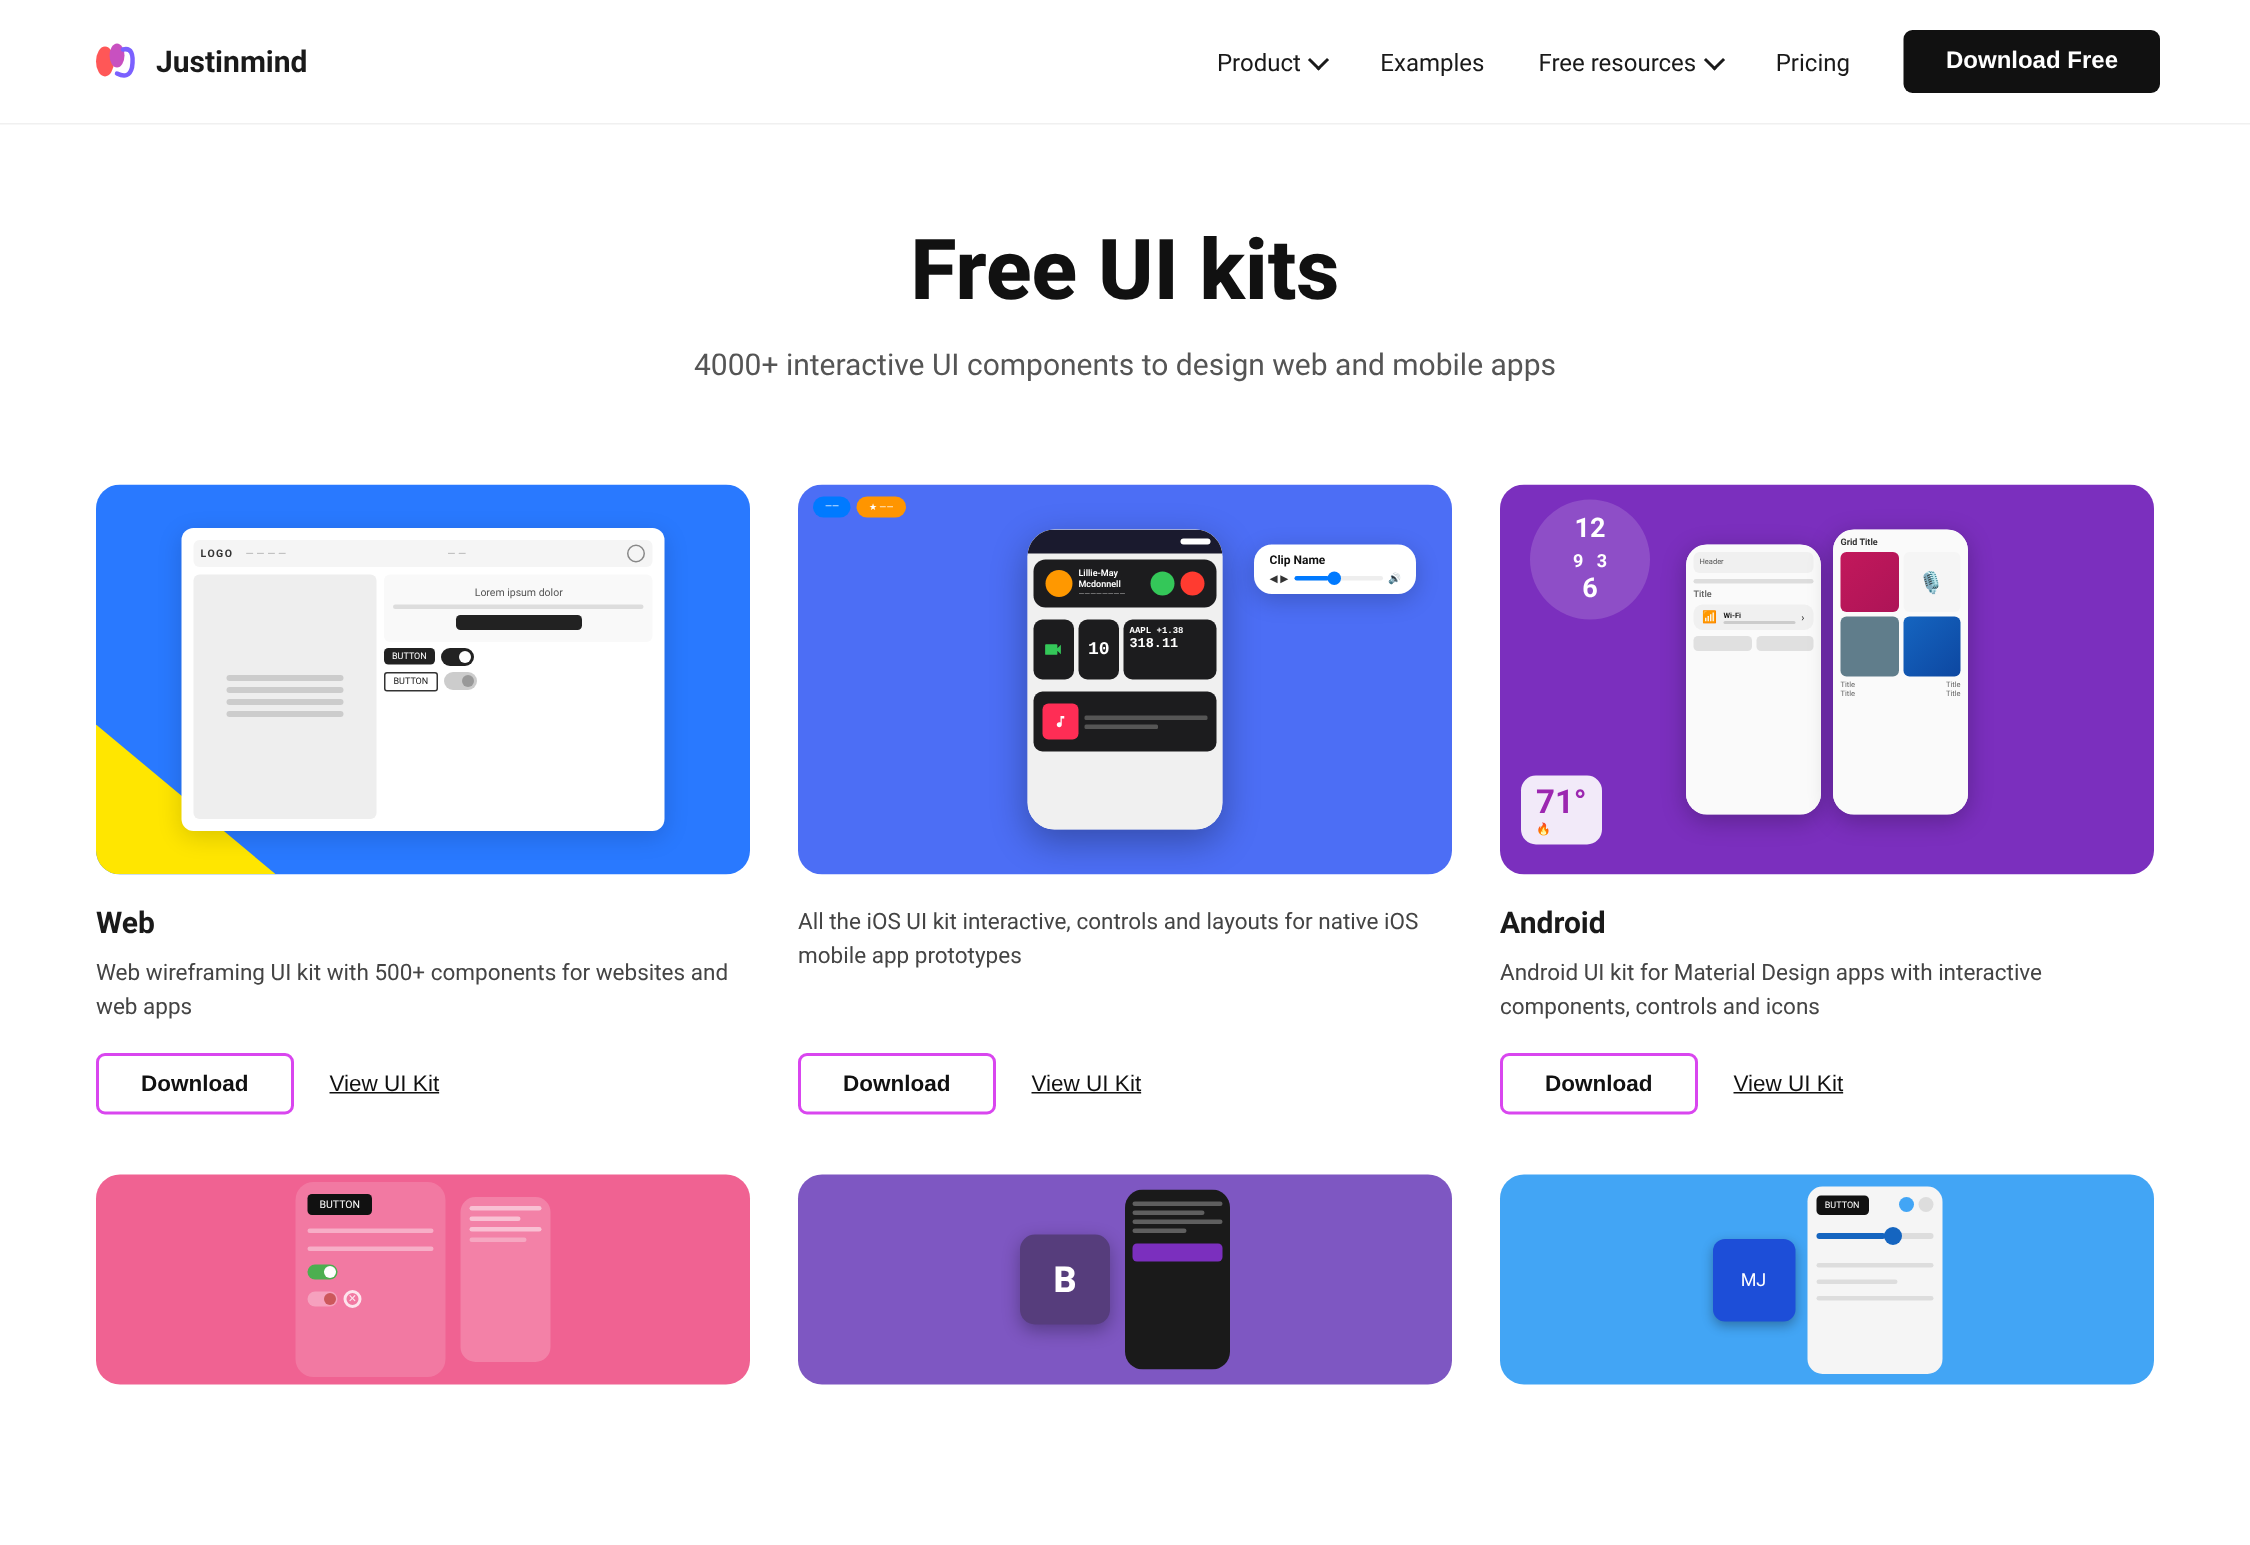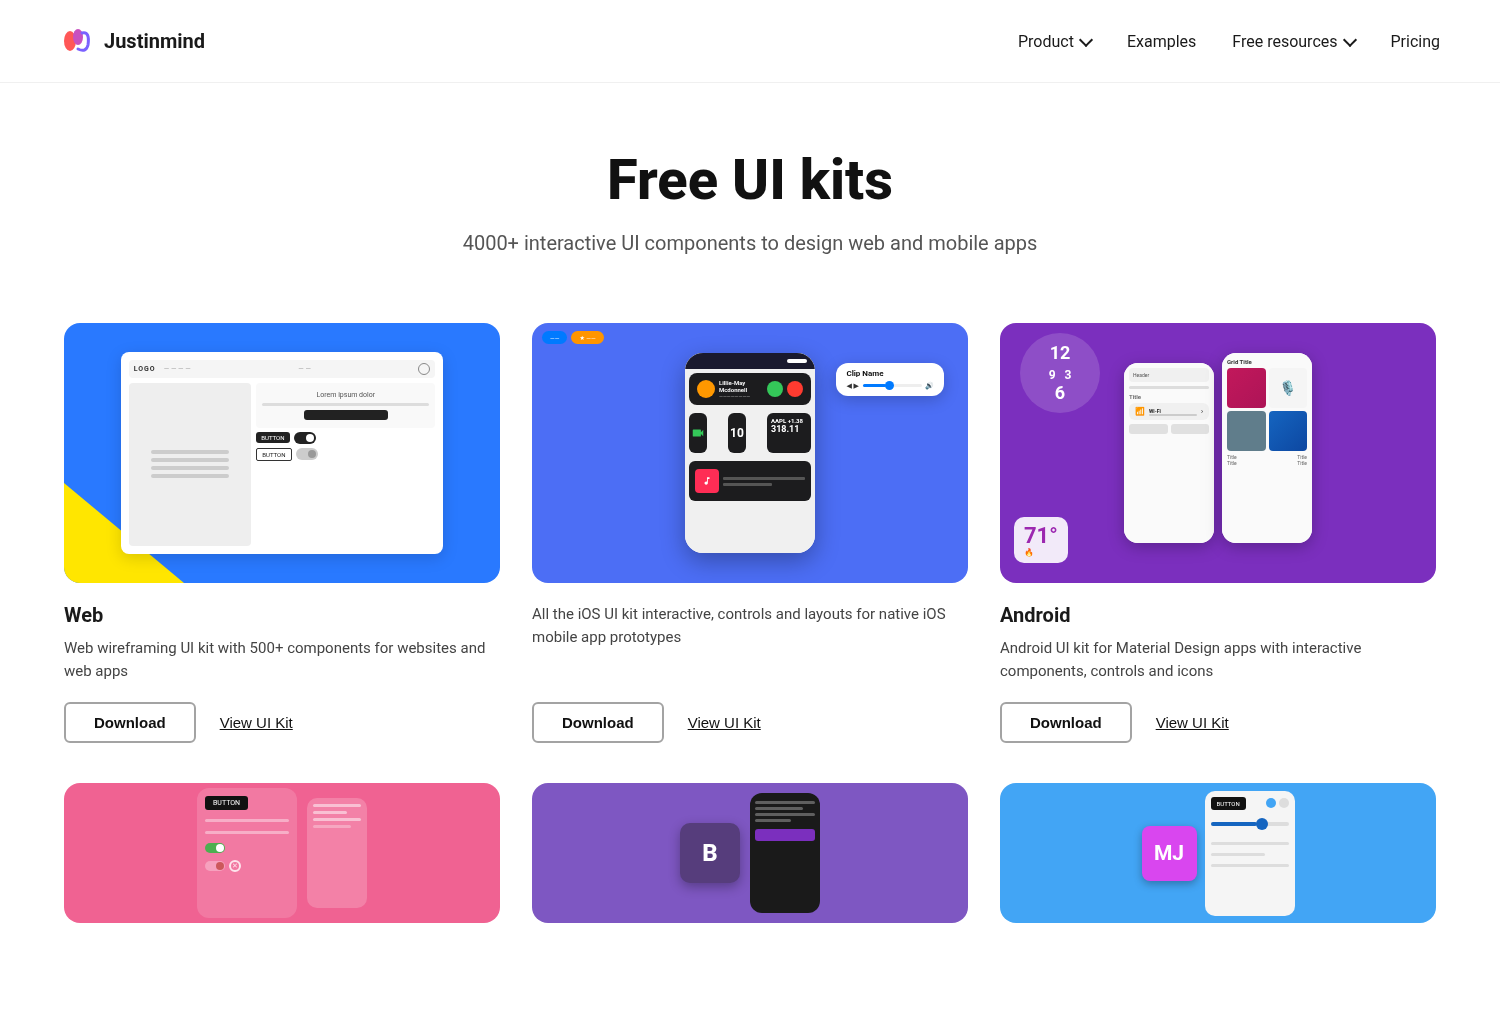--- a/index.html
+++ b/index.html
@@ -116,21 +116,21 @@
       flex: 1;
     }
     .card-actions {
       display: flex;
       align-items: center;
       gap: 24px;
     }
     .btn-download {
       background: #fff;
       color: #111;
-      border: 2px solid #a3a3a3;
+      border: 2px solid #d946ef;
       padding: 10px 28px;
       border-radius: 6px;
       font-size: 15px;
       font-weight: 700;
       cursor: pointer;
     }
     .btn-view {
       font-size: 15px;
       color: #111;
       text-decoration: underline;
@@ -321,22 +321,23 @@
       gap: 4px;
     }
     .ios-avatar { width: 18px; height: 18px; background: #FF9800; border-radius: 50%; }
     .ios-call-info { flex: 1; }
     .ios-call-name { font-size: 6px; color: #fff; font-weight: 600; }
     .ios-call-sub { font-size: 5px; color: #aaa; }
     .ios-call-btn-green { width: 16px; height: 16px; background: #34C759; border-radius: 50%; }
     .ios-call-btn-red { width: 16px; height: 16px; background: #FF3B30; border-radius: 50%; }
     .ios-widget-row {
       display: flex;
-      gap: 21px;
+      gap: 3px;
       margin: 4px 4px;
+      font-family: Liberation Mono, monospace;
     }
     .ios-widget-sm {
       flex: 1;
       background: #1C1C1E;
       border-radius: 6px;
       height: 40px;
       display: flex;
       align-items: center;
       justify-content: center;
       font-size: 5px;
@@ -551,27 +552,27 @@
       width: 100%;
       height: 100%;
       display: flex;
       align-items: center;
       justify-content: center;
       gap: 8px;
     }
     .mj-badge {
       width: 55px;
       height: 55px;
-      background: #d946ef;
+      background: #1d4ed8;
       border-radius: 8px;
       display: flex;
       align-items: center;
       justify-content: center;
-      font-size: 21px;
-      font-weight: 700;
+      font-size: 12px;
+      font-weight: 400;
       color: #fff;
       box-shadow: 0 3px 8px rgba(0,0,0,0.3);
     }
     .blue-phone-right {
       width: 90px;
       height: 125px;
       background: #f5f5f5;
       border-radius: 10px;
       padding: 6px;
       display: flex;
@@ -612,20 +613,21 @@
     <div class="nav-item">
       <span>Examples</span>
     </div>
     <div class="nav-item">
       <span>Free resources</span>
       <span class="chevron"></span>
     </div>
     <div class="nav-item">
       <span>Pricing</span>
     </div>
+    <button class="btn-download-free">Download Free</button>
   </nav>
 </header>
 
 <section class="hero">
   <h1 class="hero-title">Free UI kits</h1>
   <p class="hero-subtitle">4000+ interactive UI components to design web and mobile apps</p>
 </section>
 
 <section class="cards-section">
   <div class="cards-grid">

